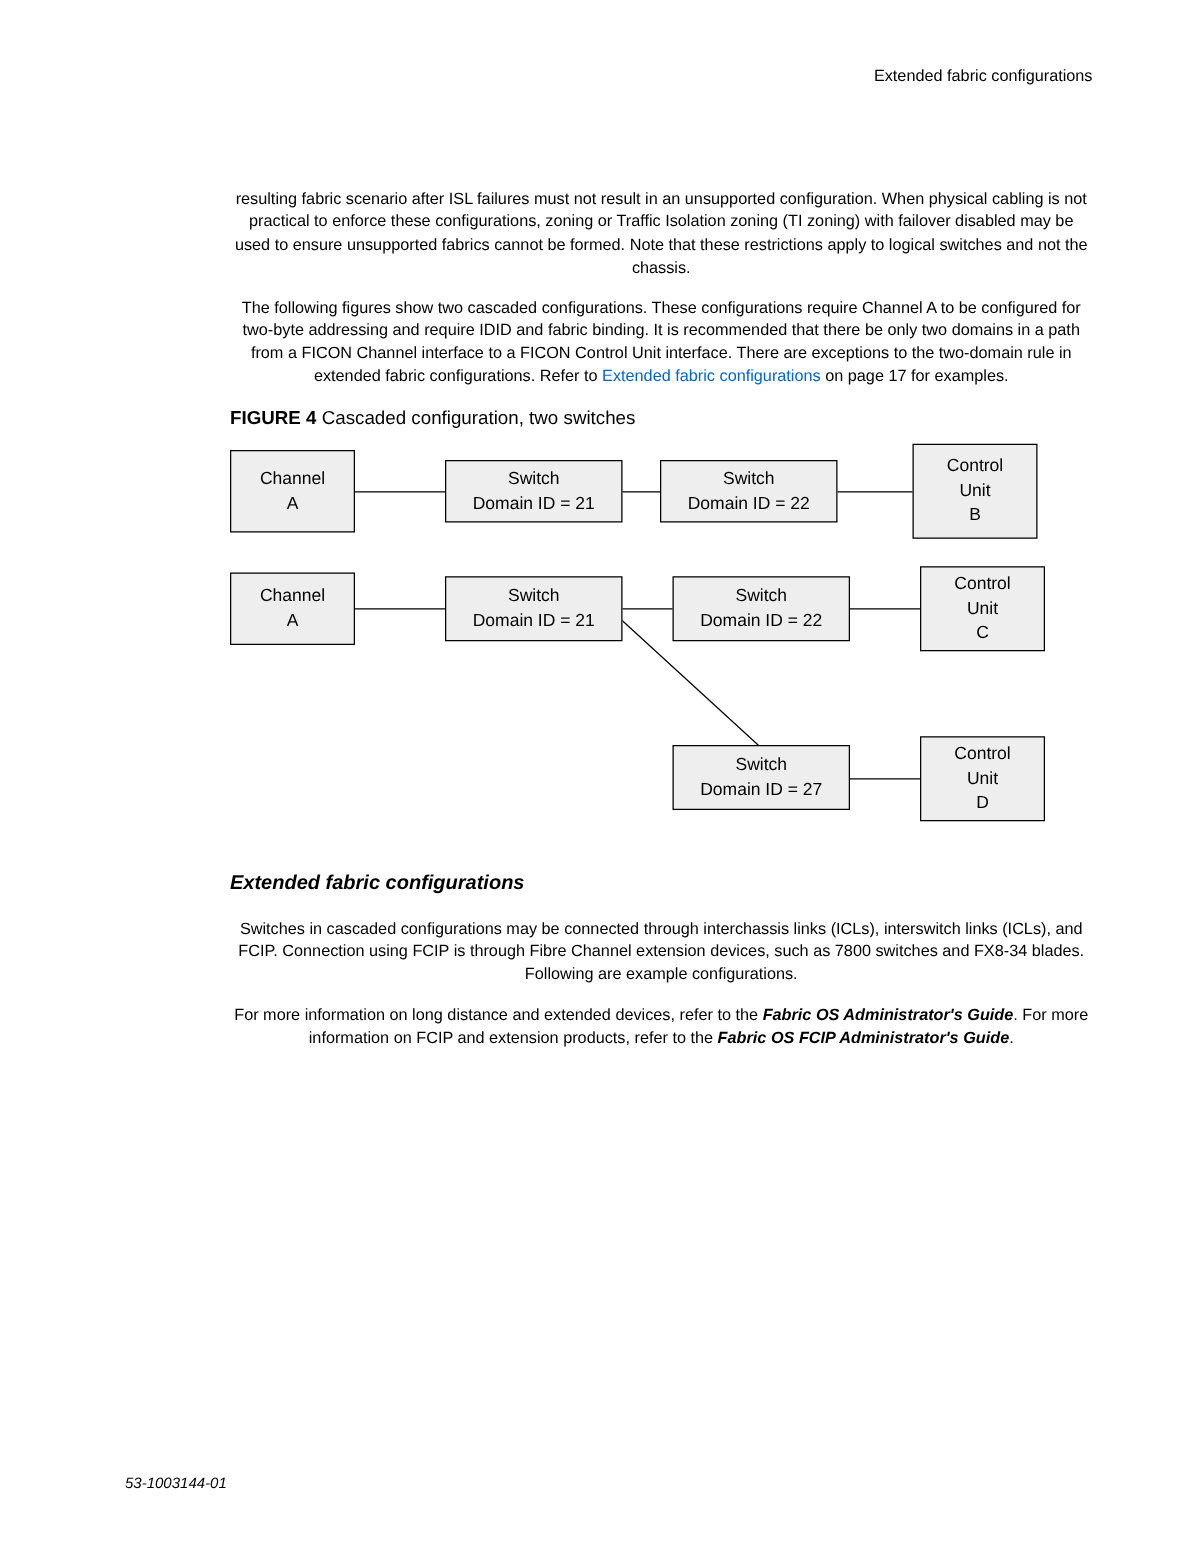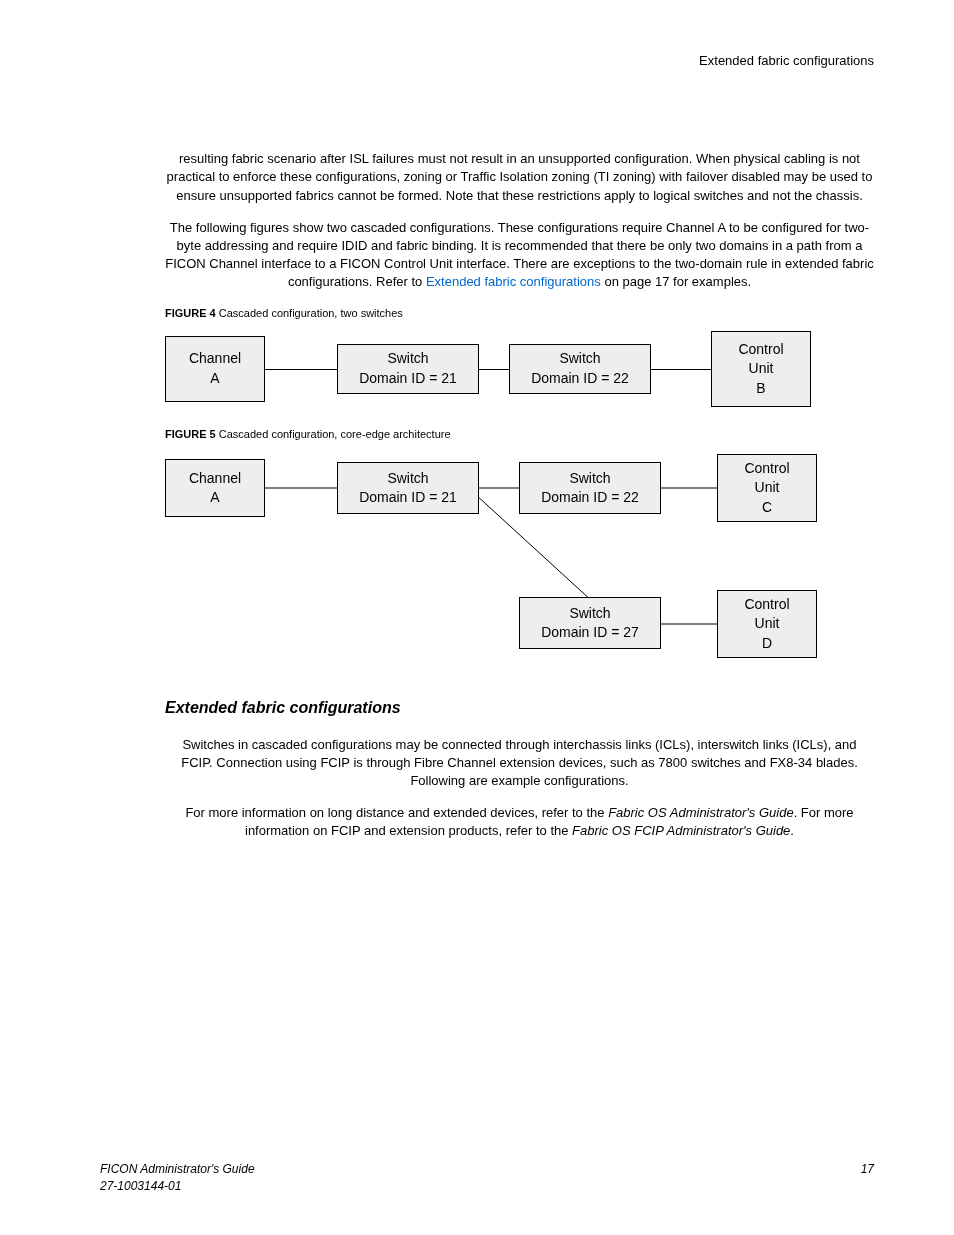--- a/index.html
+++ b/index.html
@@ -8,21 +8,21 @@
     line-height: 1.4;
     color: #000;
     background: #fff;
     margin: 0;
     padding: 0;
     width: 954px;
     height: 1235px;
     position: relative;
   }
   .page {
-    padding: 52px 80px 40px 45px;
+    padding: 52px 80px 40px 64px;
     box-sizing: border-box;
     position: relative;
     height: 100%;
   }
   .header-right {
     text-align: right;
     font-size: 13px;
     margin-bottom: 80px;
   }
   .content {
@@ -34,21 +34,21 @@
     text-align: center;
   }
   .link {
     color: #0066cc;
   }
   .fig-label {
     font-weight: bold;
   }
   .figcaption {
     margin: 10px 0 10px 0;
-    font-size: 11px;
+    font-size: 15px;
   }
   
   .fig4 {
     position: relative;
     width: 660px;
     height: 78px;
     margin: 8px 0 18px 0;
   }
   .f4line {
     position: absolute;
@@ -94,20 +94,21 @@
   .fig5 .n6 { left: 552px; top: 138px; width: 100px; height: 68px; }
 
   .section-head {
     font-weight: bold;
     font-style: italic;
     font-size: 16px;
     margin: 30px 0 16px 0;
   }
   em.doc-title {
     font-style: italic;
+    font-weight: bold;
   }
   .footer {
     position: absolute;
     left: 100px;
     right: 80px;
     bottom: 40px;
     font-size: 12px;
     font-style: italic;
   }
   .footer-row {
@@ -147,23 +148,20 @@
         <div>Domain ID = 22</div>
       </div>
       <div class="node n4">
         <div>Control</div>
         <div>Unit</div>
         <div>B</div>
       </div>
     </div>
 
 
-    <div class="figcaption">
-      <span class="fig-label">FIGURE 5</span><span> Cascaded configuration, core-edge architecture</span>
-    </div>
 
     <div class="fig5">
       <svg width="660" height="215">
         <line x1="60" y1="36" x2="600" y2="36" stroke="#000" stroke-width="1"></line>
         <line x1="310" y1="42" x2="428" y2="150" stroke="#000" stroke-width="1"></line>
         <line x1="490" y1="172" x2="600" y2="172" stroke="#000" stroke-width="1"></line>
       </svg>
       <div class="node n1">
         <div>Channel</div>
         <div>A</div>
@@ -195,19 +193,15 @@
     <div class="section-head">Extended fabric configurations</div>
 
     <p>Switches in cascaded configurations may be connected through interchassis links (ICLs), interswitch links (ICLs), and FCIP. Connection using FCIP is through Fibre Channel extension devices, such as 7800 switches and FX8-34 blades. Following are example configurations.</p>
 
     <p>
       <span>For more information on long distance and extended devices, refer to the </span><em class="doc-title">Fabric OS Administrator's Guide</em><span>. For more information on FCIP and extension products, refer to the </span><em class="doc-title">Fabric OS FCIP Administrator's Guide</em><span>.</span>
     </p>
   </div>
 
   <div class="footer">
-    <div class="footer-row">
-      <span>FICON Administrator's Guide</span>
-      <span>17</span>
-    </div>
-    <div>27-1003144-01</div>
+    <div>53-1003144-01</div>
   </div>
 </div>
 
 </body></html>

